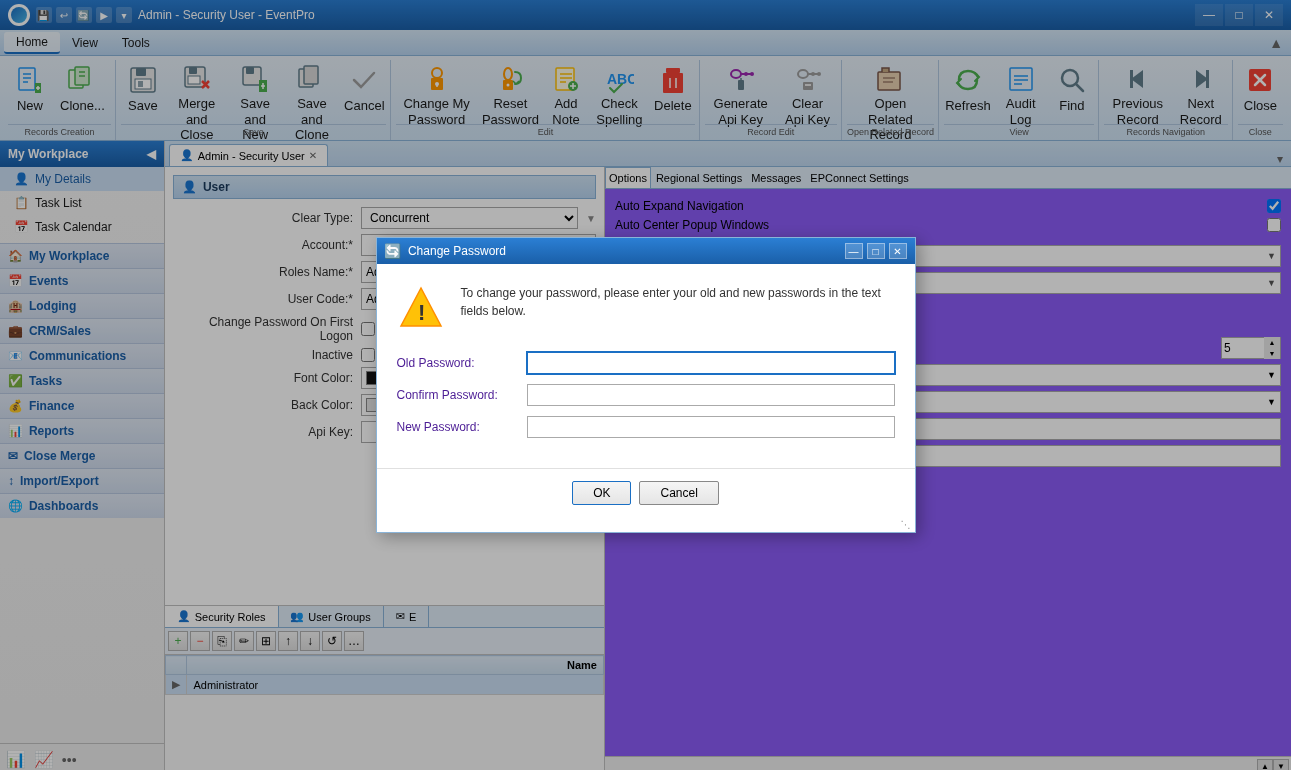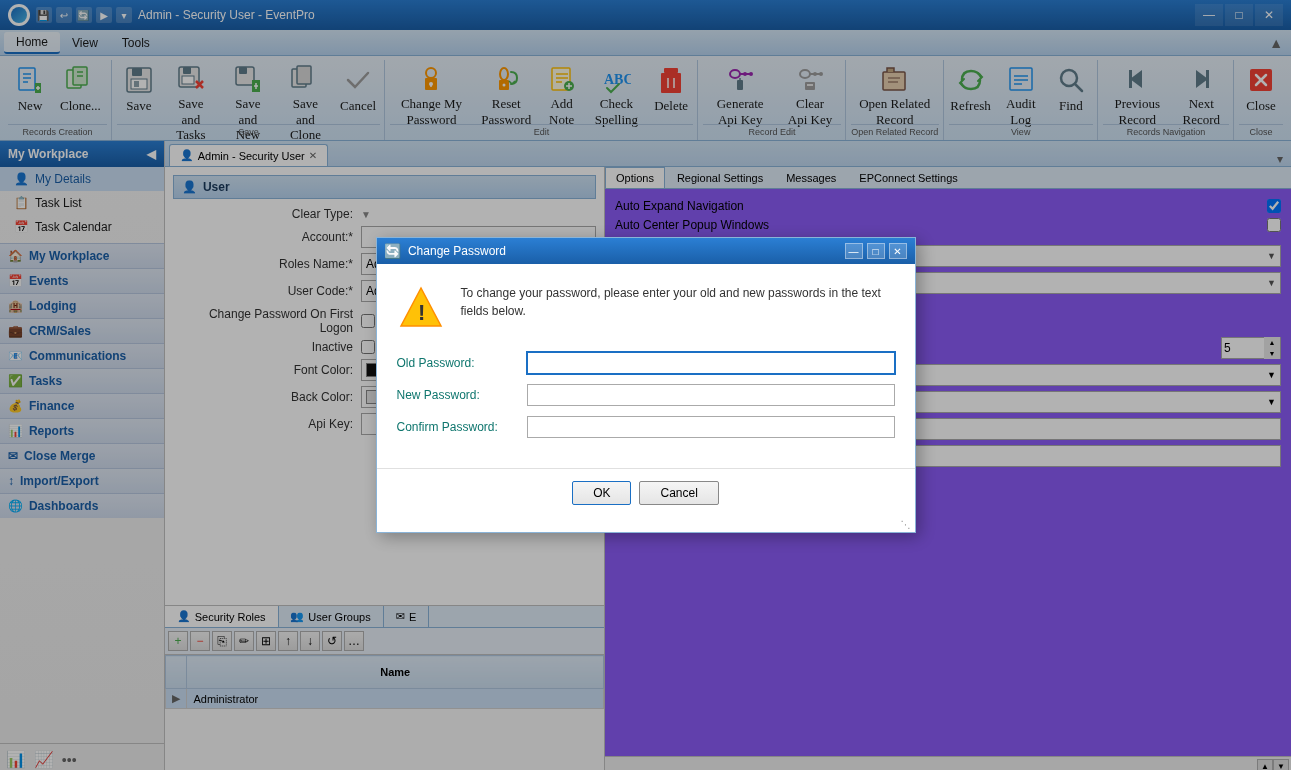--- a/index.html
+++ b/index.html
@@ -80,21 +80,20 @@
       padding: 3px 5px;
       cursor: pointer;
       border-radius: 3px;
       min-width: 44px;
       background: transparent;
       border: 1px solid transparent;
       color: #1a1a1a;
       font-size: 10px;
       text-align: center;
       height: 62px;
-      font-family: Liberation Serif, serif;
     }
     .ribbon-icon { width: 32px; height: 32px; display: flex; align-items: center; justify-content: center; font-size: 22px; margin-bottom: 2px; }
     .ribbon-label { font-size: 13px; line-height: 1.2; text-align: center; }
     .ribbon-group-label {
       font-size: 9px;
       text-align: center;
       color: #555;
       padding: 2px 0 3px;
       border-top: 1px solid #b0c8e0;
       margin-top: 2px;
@@ -223,21 +222,21 @@
     .checkbox { width: 14px; height: 14px; }
 
     
     .options-tabs {
       display: flex;
       background: #e0ecf8;
       border-bottom: 1px solid #8ab4d8;
       gap: 1px;
     }
     .opt-tab {
-      padding: 4px 10px;
+      padding: 4px 3px;
       font-size: 11px;
       cursor: pointer;
       border: 1px solid transparent;
       border-bottom: none;
     }
     .opt-tab.active { background: white; border-color: #8ab4d8; }
 
     
     .bottom-section {
       border-top: 1px solid #c0c0c0;
@@ -287,21 +286,21 @@
     }
     .modal-titlebar-left { display: flex; align-items: center; gap: 6px; }
     .modal-titlebar-controls { display: flex; gap: 4px; }
     .modal-ctrl-btn { width: 18px; height: 16px; background: rgba(255,255,255,0.2); border: 1px solid rgba(255,255,255,0.4); color: white; font-size: 10px; cursor: pointer; display: flex; align-items: center; justify-content: center; }
     .modal-body { padding: 20px; }
     .modal-info-row { display: flex; align-items: flex-start; gap: 16px; margin-bottom: 20px; }
     .warning-icon { width: 48px; height: 48px; flex-shrink: 0; }
     .modal-message { font-size: 12px; color: #333; line-height: 1.5; }
     .modal-form { }
     .modal-field { display: flex; align-items: center; margin-bottom: 10px; }
-    .modal-label { width: 130px; font-size: 12px; color: #0f766e; }
+    .modal-label { width: 130px; font-size: 12px; color: #4c1d95; }
     .modal-input { flex: 1; height: 22px; border: 1px solid #aaa; font-size: 12px; padding: 2px 4px; }
     .modal-input.focused { border-color: #1a6fc4; outline: none; box-shadow: 0 0 0 1px #1a6fc4; }
     .modal-footer { display: flex; justify-content: center; gap: 8px; padding: 12px 20px; border-top: 1px solid #e0e0e0; }
     .modal-btn { padding: 4px 20px; font-size: 12px; cursor: pointer; border: 1px solid #888; background: linear-gradient(to bottom, #f5f5f5, #e5e5e5); border-radius: 2px; }
     .modal-btn.primary { border-color: #1a6fc4; }
     .modal-resize { text-align: right; padding: 2px 4px; font-size: 10px; color: #999; }
 
     
     .icon-new { color: #2196F3; }
     .icon-close-red { color: #F44336; }
@@ -329,23 +328,23 @@
       border: 1px solid #b0b0b0;
       font-size: 12px;
       cursor: pointer;
       display: flex; align-items: center; justify-content: center;
     }
 
     .data-table { width: 100%; border-collapse: collapse; }
     .data-table th {
       background: linear-gradient(to bottom, #e0ecf8, #ccdff0);
       border: 1px solid #b0c8e0;
-      padding: 10px 6px;
+      padding: 3px 6px;
       font-size: 11px;
-      text-align: center;
+      text-align: right;
     }
     .data-table td {
       border: 1px solid #d0d0d0;
       padding: 3px 6px;
       font-size: 11px;
     }
     .data-table tr.selected td { background: #cce0f5; }
     .expand-btn { cursor: pointer; color: #666; }
 
     .spinner-field {
@@ -450,21 +449,21 @@
         <button class="ribbon-btn">
           <div class="ribbon-icon">
             <svg width="30" height="30" viewBox="0 0 30 30">
                 <rect x="3" y="3" width="20" height="20" rx="2" fill="#e8e8e8" stroke="#607D8B" stroke-width="1.5"></rect>
                 <rect x="7" y="3" width="8" height="7" fill="#607D8B" rx="1"></rect>
                 <rect x="6" y="12" width="12" height="8" fill="white" stroke="#607D8B" stroke-width="1"></rect>
                 <line x1="20" y1="17" x2="27" y2="24" stroke="#F44336" stroke-width="2.5"></line>
                 <line x1="27" y1="17" x2="20" y2="24" stroke="#F44336" stroke-width="2.5"></line>
               </svg>
           </div>
-          <span class="ribbon-label">Save and Tasks</span>
+          <span class="ribbon-label">Merge and Close</span>
         </button>
         <button class="ribbon-btn">
           <div class="ribbon-icon">
             <svg width="30" height="30" viewBox="0 0 30 30">
                 <rect x="3" y="3" width="18" height="18" rx="2" fill="#e8e8e8" stroke="#607D8B" stroke-width="1.5"></rect>
                 <rect x="6" y="3" width="8" height="7" fill="#607D8B" rx="1"></rect>
                 <polygon points="19,16 27,16 27,28 19,28" fill="#4CAF50"></polygon>
                 <line x1="23" y1="19" x2="23" y2="25" stroke="white" stroke-width="1.5"></line>
                 <line x1="21" y1="22" x2="25" y2="22" stroke="white" stroke-width="1.5"></line>
               </svg>
@@ -777,20 +776,24 @@
       <div style="width:440px; border-right:1px solid #c0c0c0; display:flex; flex-direction:column; overflow:hidden;">
         <div style="flex:1; overflow:auto; padding:8px;">
 
           <div class="section-header">
             <span>👤</span>
             <span>User</span>
           </div>
 
           <div class="form-row">
             <div class="form-label">Clear Type:</div>
+            <select class="form-control-select" style="width:200px;">
+              <option>Concurrent</option>
+              <option>Named</option>
+            </select>
             <span style="font-size:10px; color:#888;">▼</span>
           </div>
 
           <div class="form-row">
             <div class="form-label">Account:*</div>
             <input class="form-control" style="width: 200px;" value="">
           </div>
 
           <div class="form-row">
             <div class="form-label">Roles Name:*</div>
@@ -1000,27 +1003,27 @@
         </div>
         <div class="modal-message">To change your password, please enter your old and new passwords in the text fields below.</div>
       </div>
 
       <div class="modal-form">
         <div class="modal-field">
           <label class="modal-label">Old Password:</label>
           <input type="password" class="modal-input focused" value="" style="">
         </div>
         <div class="modal-field">
+          <label class="modal-label">Confirm Password:</label>
+          <input type="password" class="modal-input" value="" style="">
+        </div>
+        <div class="modal-field">
           <label class="modal-label">New Password:</label>
           <input type="password" class="modal-input" value="" style="">
         </div>
-        <div class="modal-field">
-          <label class="modal-label">Confirm Password:</label>
-          <input type="password" class="modal-input" value="" style="">
-        </div>
       </div>
     </div>
 
     <div class="modal-footer">
       <button class="modal-btn primary">OK</button>
       <button class="modal-btn">Cancel</button>
     </div>
 
     <div class="modal-resize">⋱</div>
   </div>

